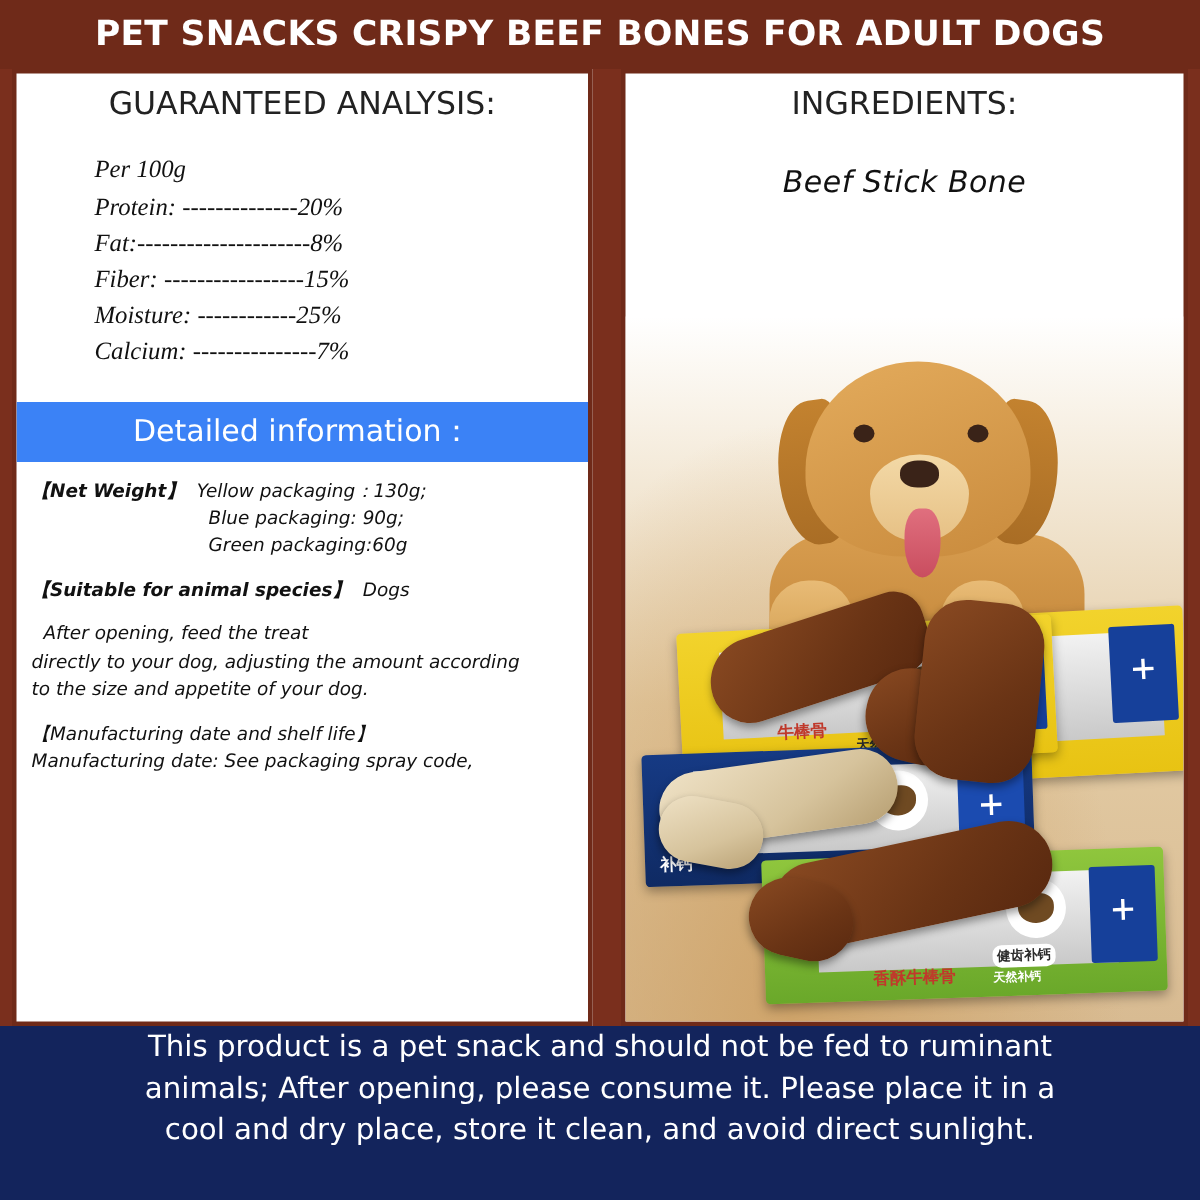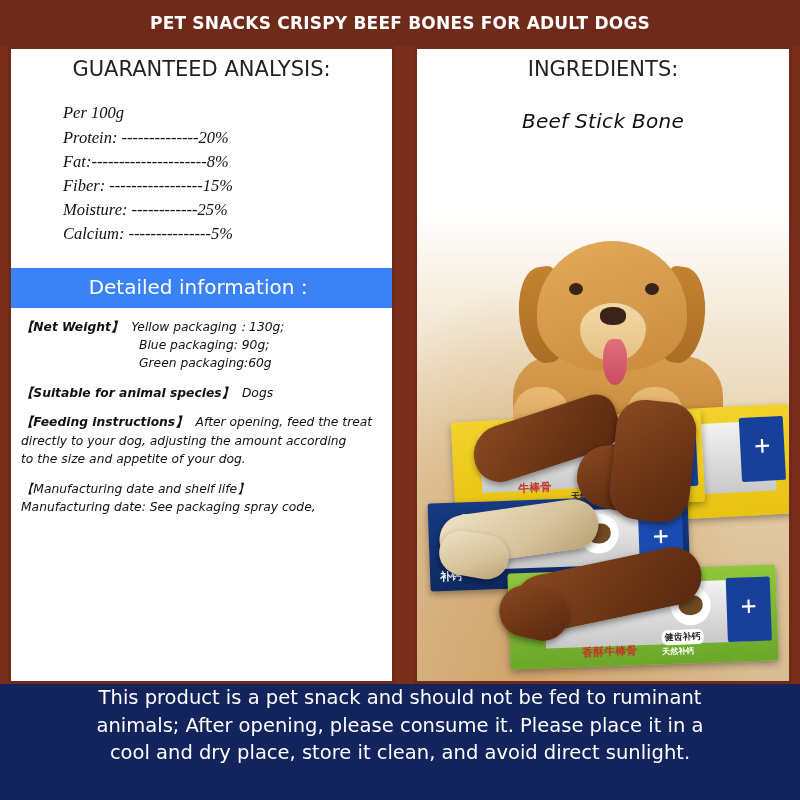--- a/index.html
+++ b/index.html
@@ -20,21 +20,21 @@
   .header {
     height: 46px;
     background: #6f2a19;
     display: flex;
     align-items: center;
     justify-content: center;
     flex: 0 0 46px;
   }
   .header-title {
     color: #ffffff;
-    font-size: 17px;
+    font-size: 23px;
     font-weight: bold;
     letter-spacing: 0.2px;
     text-align: right;
     font-family: "DejaVu Sans", sans-serif;
   }
   
   .body-area {
     flex: 1 1 auto;
     display: flex;
     padding: 0 8px;
@@ -272,21 +272,21 @@
 
     <div class="col col-left">
       <div class="panel-heading">GUARANTEED ANALYSIS:</div>
 
       <div class="analysis-block">
         <div class="per">Per 100g</div>
         <div class="analysis-row">Protein: --------------20%</div>
         <div class="analysis-row">Fat:---------------------8%</div>
         <div class="analysis-row">Fiber: -----------------15%</div>
         <div class="analysis-row">Moisture: ------------25%</div>
-        <div class="analysis-row">Calcium: ---------------5%</div>
+        <div class="analysis-row">Calcium: ---------------7%</div>
       </div>
 
       <div class="detail-banner">Detailed information：</div>
 
       <div class="detail-body">
         <div class="grp">
           <div class="nw-line">
             <span class="nw-label">【Net Weight】</span>
             <span class="nw-vals">Yellow packaging：130g;</span>
           </div>
@@ -296,21 +296,20 @@
 
         <div class="grp">
           <div class="nw-line">
             <span class="nw-label">【Suitable for animal species】</span>
             <span class="nw-vals">Dogs</span>
           </div>
         </div>
 
         <div class="grp">
           <div class="nw-line">
-            <span class="nw-label">【Feeding instructions】</span>
             <span class="nw-vals">After opening, feed the treat</span>
           </div>
           <div>directly to your dog, adjusting the amount according</div>
           <div>to the size and appetite of your dog.</div>
         </div>
 
         <div class="grp">
           <div>【Manufacturing date and shelf life】</div>
           <div>Manufacturing date: See packaging spray code,</div>
         </div>

